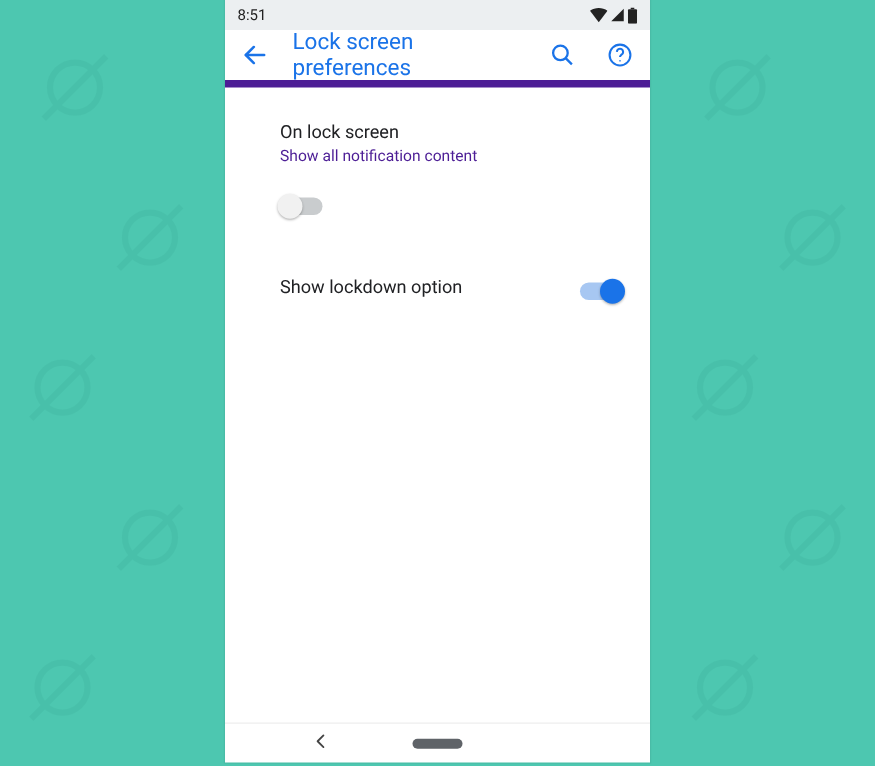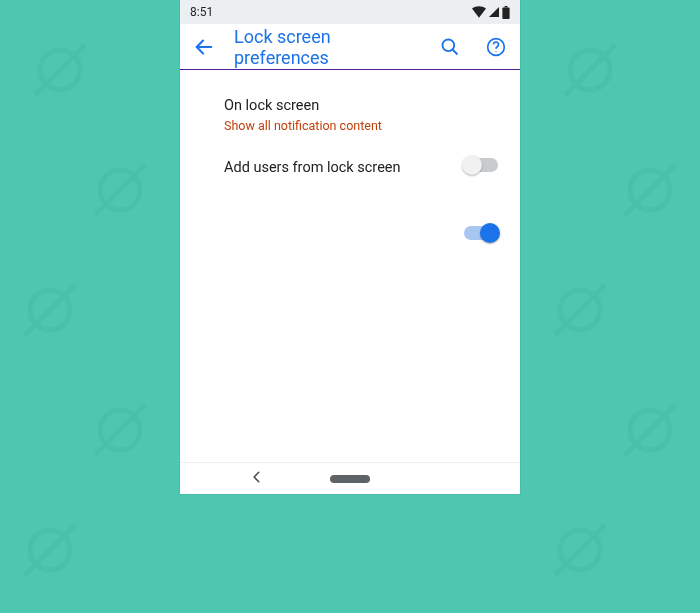--- a/index.html
+++ b/index.html
@@ -21,21 +21,21 @@
   .bg-icon {
     position: absolute;
     width: 60px; height: 60px;
     color: #1a7c6a;
   }
   .phone {
     position: absolute;
     left: 180px;
     top: 0;
     width: 340px;
-    height: 494px;
+    height: 610px;
     background: #fff;
     box-shadow: 0 0 0 1px rgba(0,0,0,0.05);
     display: flex;
     flex-direction: column;
   }
   .status-bar {
     height: 24px;
     background: #eceff1;
     display: flex;
     align-items: center;
@@ -44,21 +44,21 @@
     font-size: 12px;
     color: #222;
   }
   .status-right { display: flex; align-items: center; gap: 2px; }
   .status-right svg { display: block; }
   .app-bar {
     height: 46px;
     display: flex;
     align-items: center;
     padding: 0 8px;
-    border-bottom: 1px solid #4c1d95;
+    border-bottom: 6px solid #4c1d95;
     gap: 14px;
   }
   .app-bar .title {
     flex: 1;
     color: #1a73e8;
     font-size: 18px;
     font-weight: 400;
   }
   .icon-btn {
     width: 32px; height: 32px;
@@ -67,34 +67,34 @@
     border-radius: 50%;
     cursor: pointer;
   }
   .content {
     flex: 1;
     padding: 14px 0 0 0;
     overflow: hidden;
   }
   .setting-row {
     display: flex;
-    align-items: flex-start;
+    align-items: flex-end;
     padding: 12px 22px 12px 44px;
     gap: 12px;
     cursor: pointer;
   }
   .setting-text { flex: 1; }
   .setting-title {
     font-size: 14.5px;
     color: #202124;
     line-height: 1.35;
   }
   .setting-sub {
     font-size: 12.5px;
-    color: #c2410c;
+    color: #4c1d95;
     line-height: 1.35;
     margin-top: 2px;
     max-width: 230px;
   }
   .switch {
     position: relative;
     width: 34px; height: 14px;
     border-radius: 7px;
     flex-shrink: 0;
   }
@@ -221,35 +221,33 @@
   <div class="content">
 
     <div class="setting-row">
       <div class="setting-text">
         <div class="setting-title">On lock screen</div>
         <div class="setting-sub">Show all notification content</div>
       </div>
     </div>
 
     <div class="setting-row">
-      <div class="setting-text">
-        <div class="setting-title">Add users from lock screen</div>
-      </div>
       <div class="switch off">
         <div class="thumb"></div>
       </div>
     </div>
 
     <div class="setting-row">
       <div class="setting-text">
       </div>
     </div>
 
     <div class="setting-row">
       <div class="setting-text">
+        <div class="setting-title">Show lockdown option</div>
       </div>
       <div class="switch on">
         <div class="thumb"></div>
       </div>
     </div>
 
     <div class="setting-row">
       <div class="setting-text">
       </div>
     </div>

